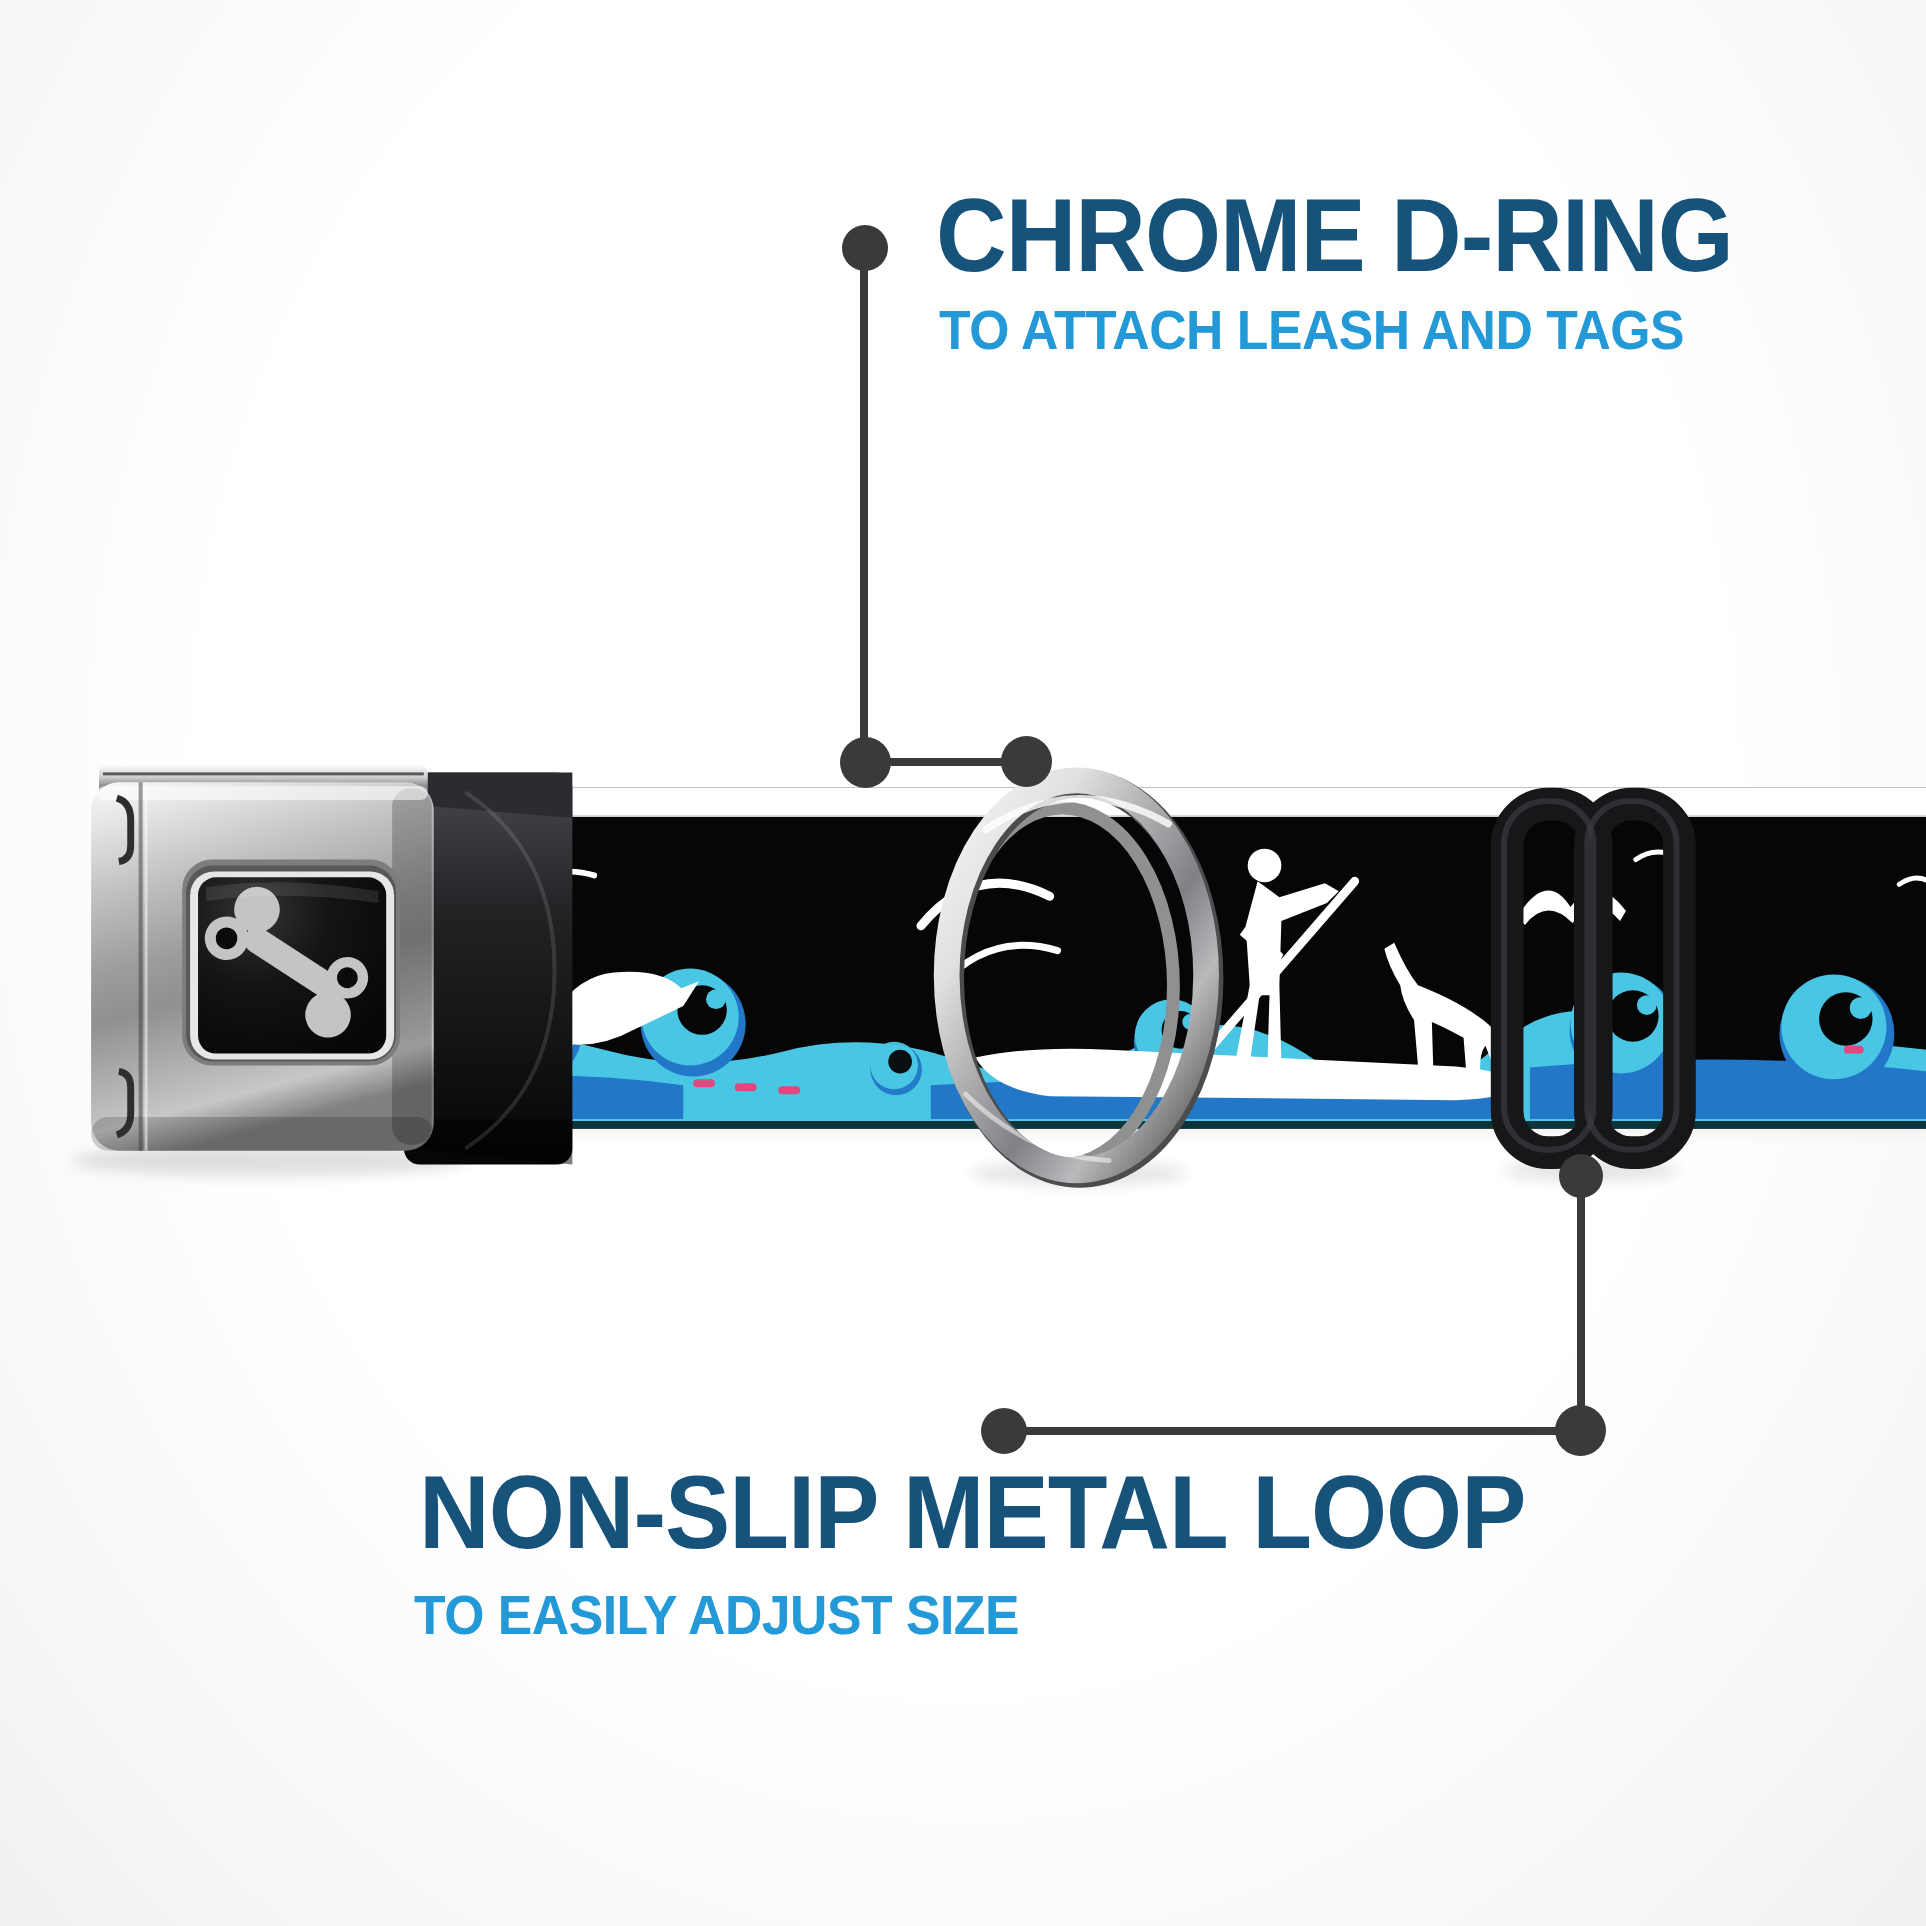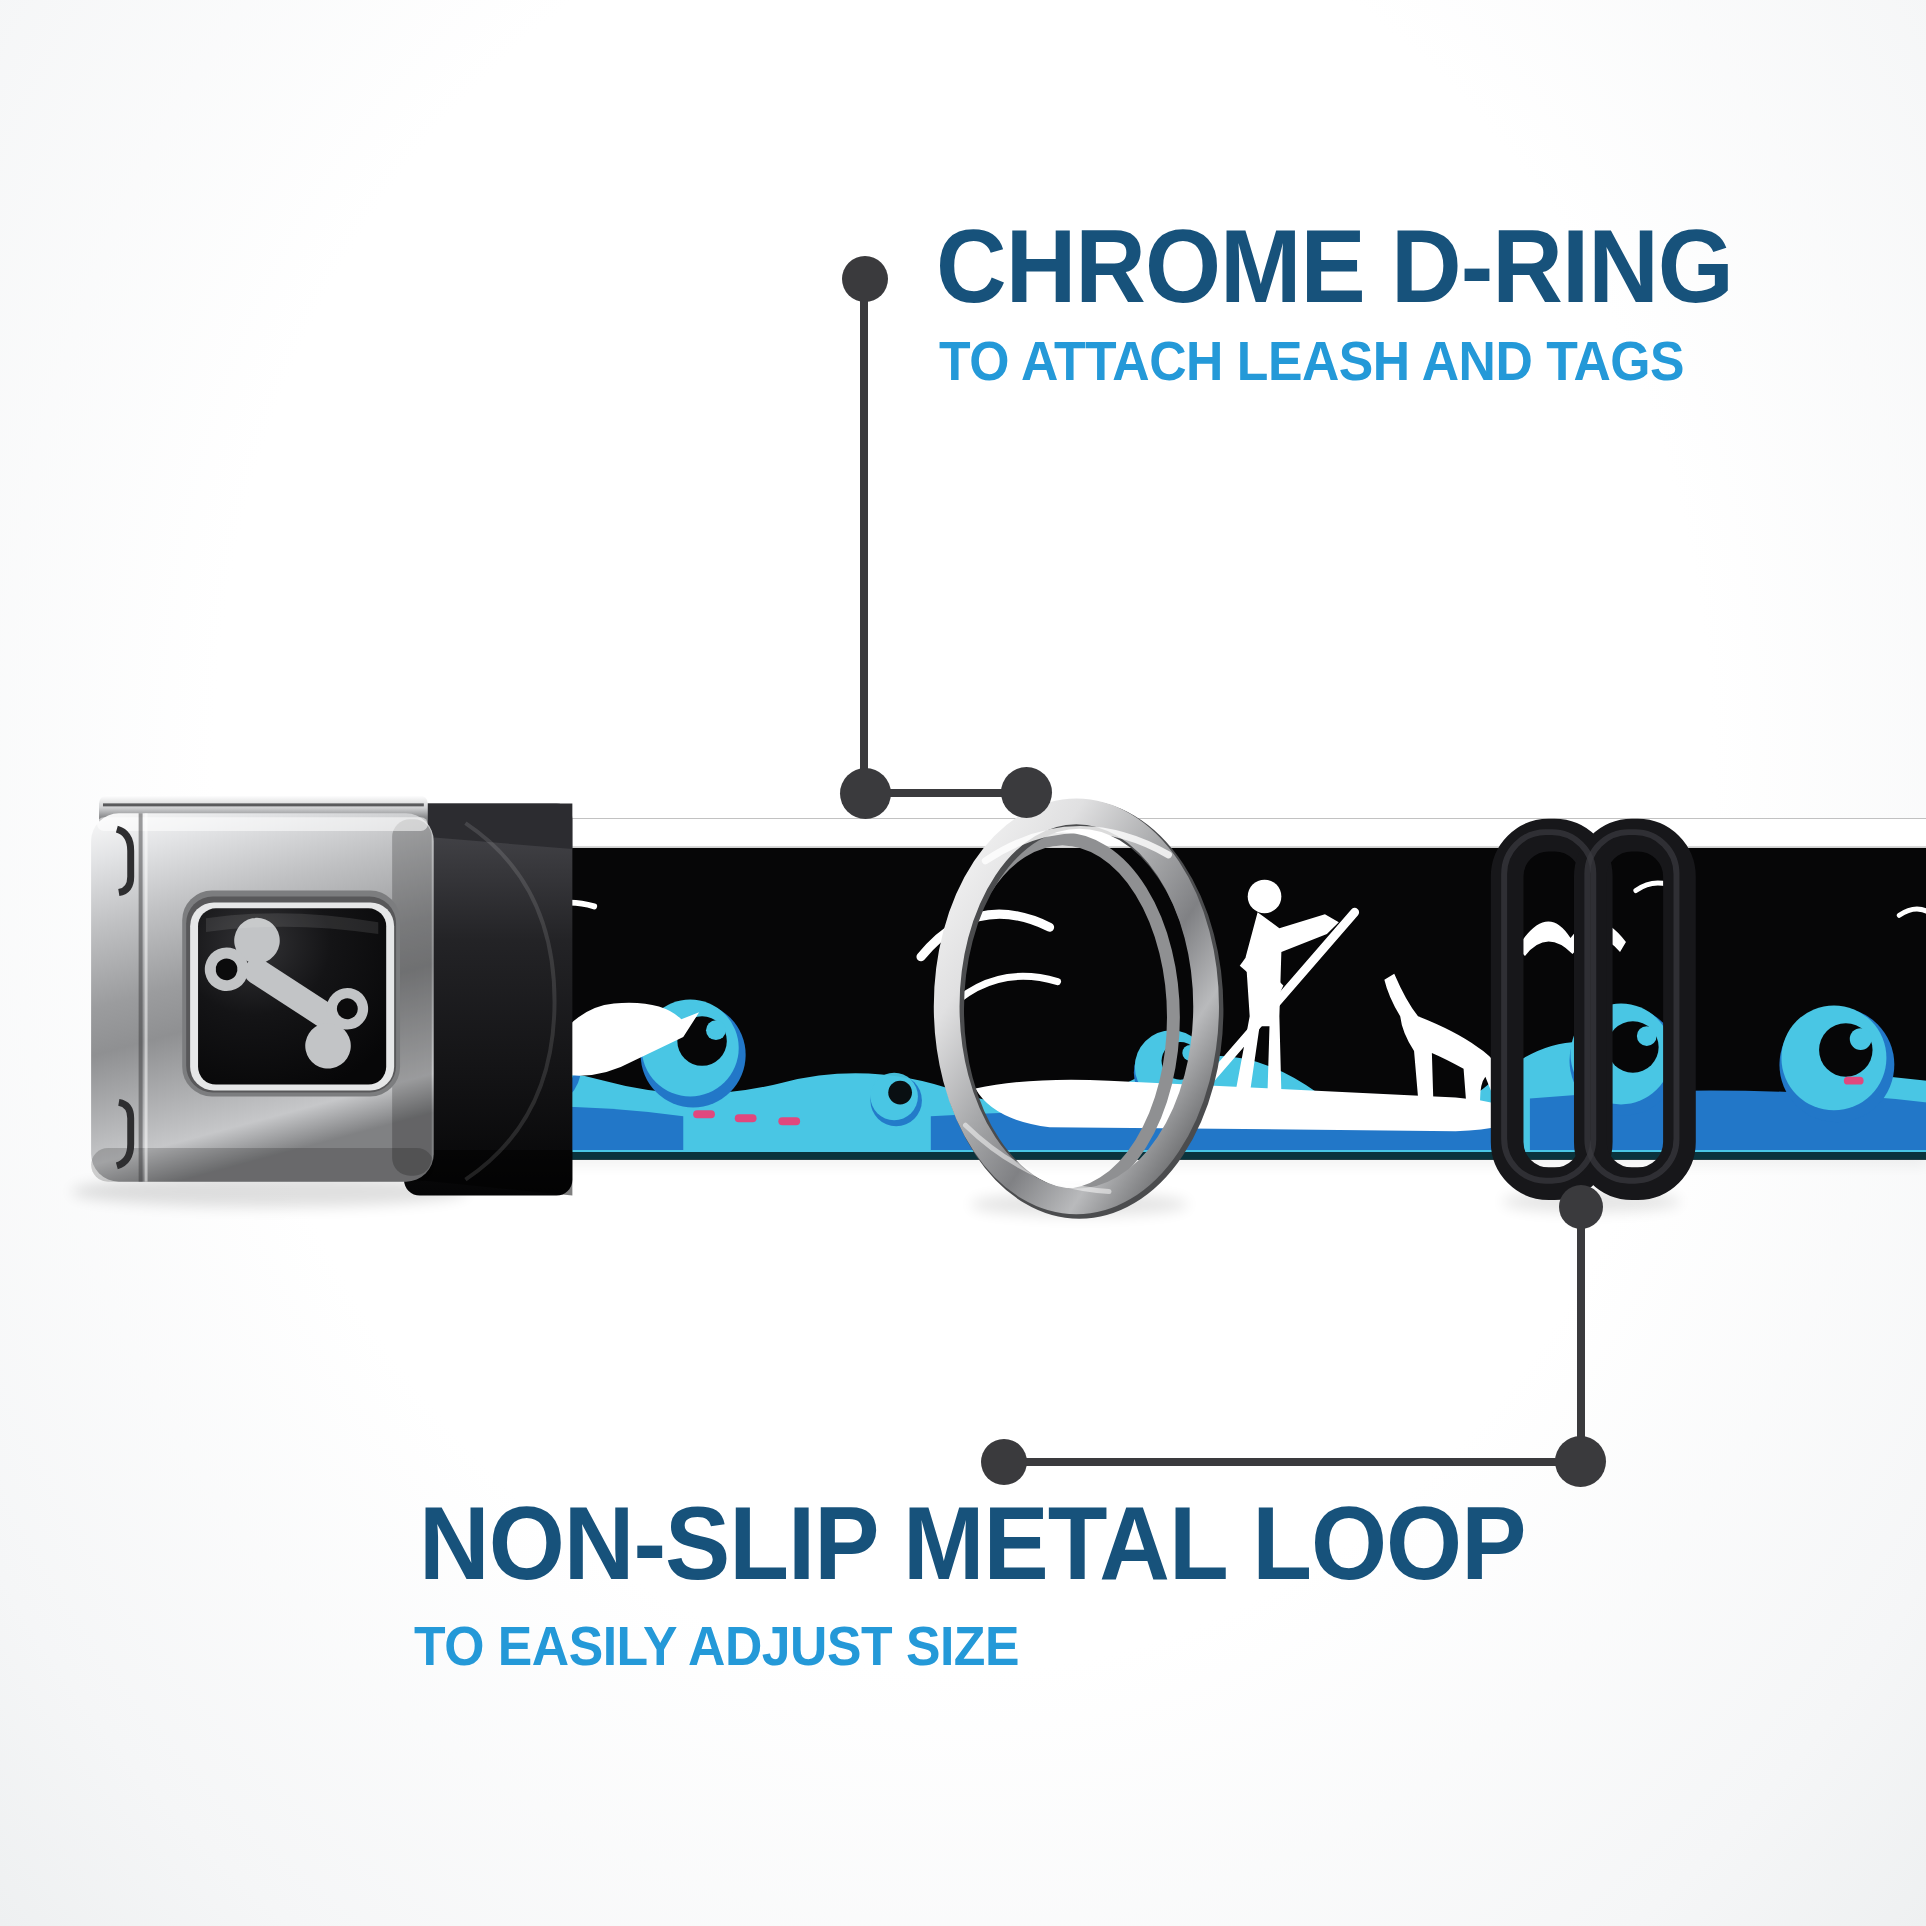--- a/index.html
+++ b/index.html
@@ -1,21 +1,21 @@
 <!DOCTYPE html>
 <html><head>
 <meta charset="utf-8">
 <style>
   html,body{margin:0;padding:0;}
   body{
     width:1927px;height:1927px;overflow:hidden;
     background:radial-gradient(ellipse at 50% 40%, #ffffff 55%, #f5f6f7 86%, #eef0f1 100%);
     font-family:"Liberation Sans", sans-serif;
   }
-  .stage{position:relative;width:1927px;height:1445px;margin-top:31px;}
+  .stage{position:relative;width:1927px;height:1445px;}
   svg.collar{position:absolute;left:0;top:0;}
   .callout-title{
     position:absolute;white-space:nowrap;
     font-weight:700;font-size:104px;line-height:1;
     color:#17527b;letter-spacing:-1px;
     transform:scaleX(.94);transform-origin:left top;
   }
   .callout-sub{
     position:absolute;white-space:nowrap;
     font-weight:700;font-size:55px;line-height:1;

